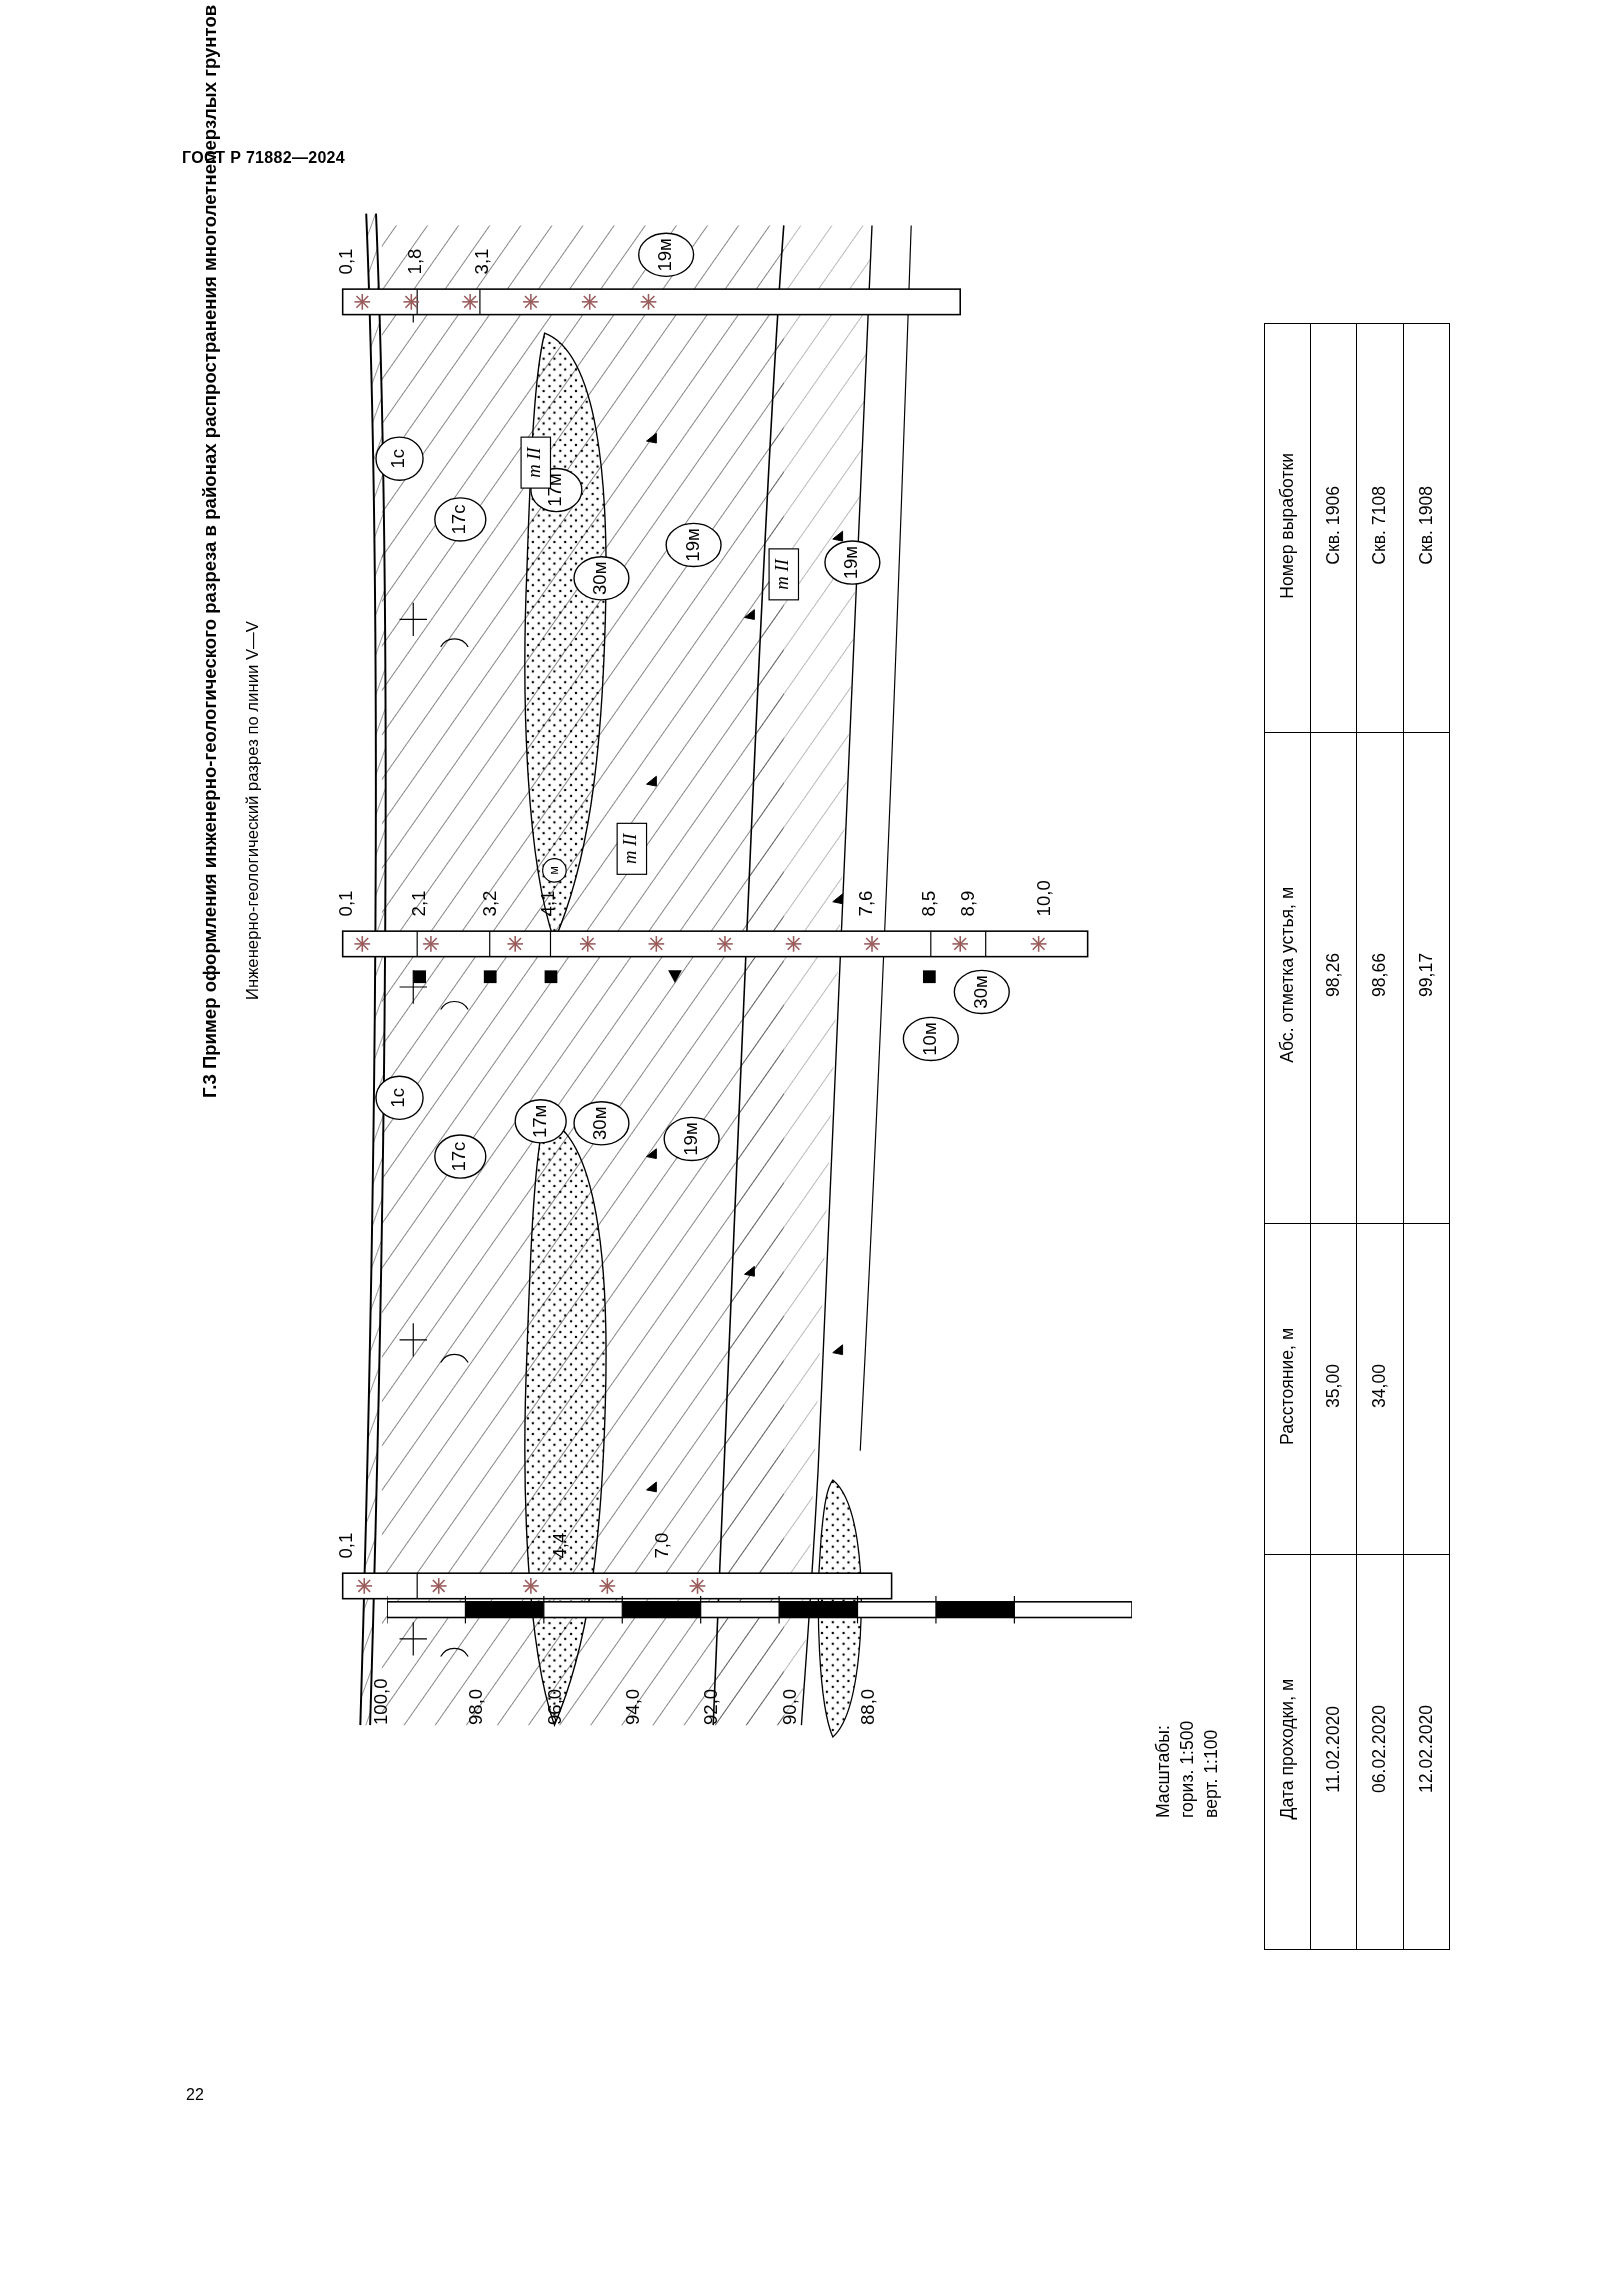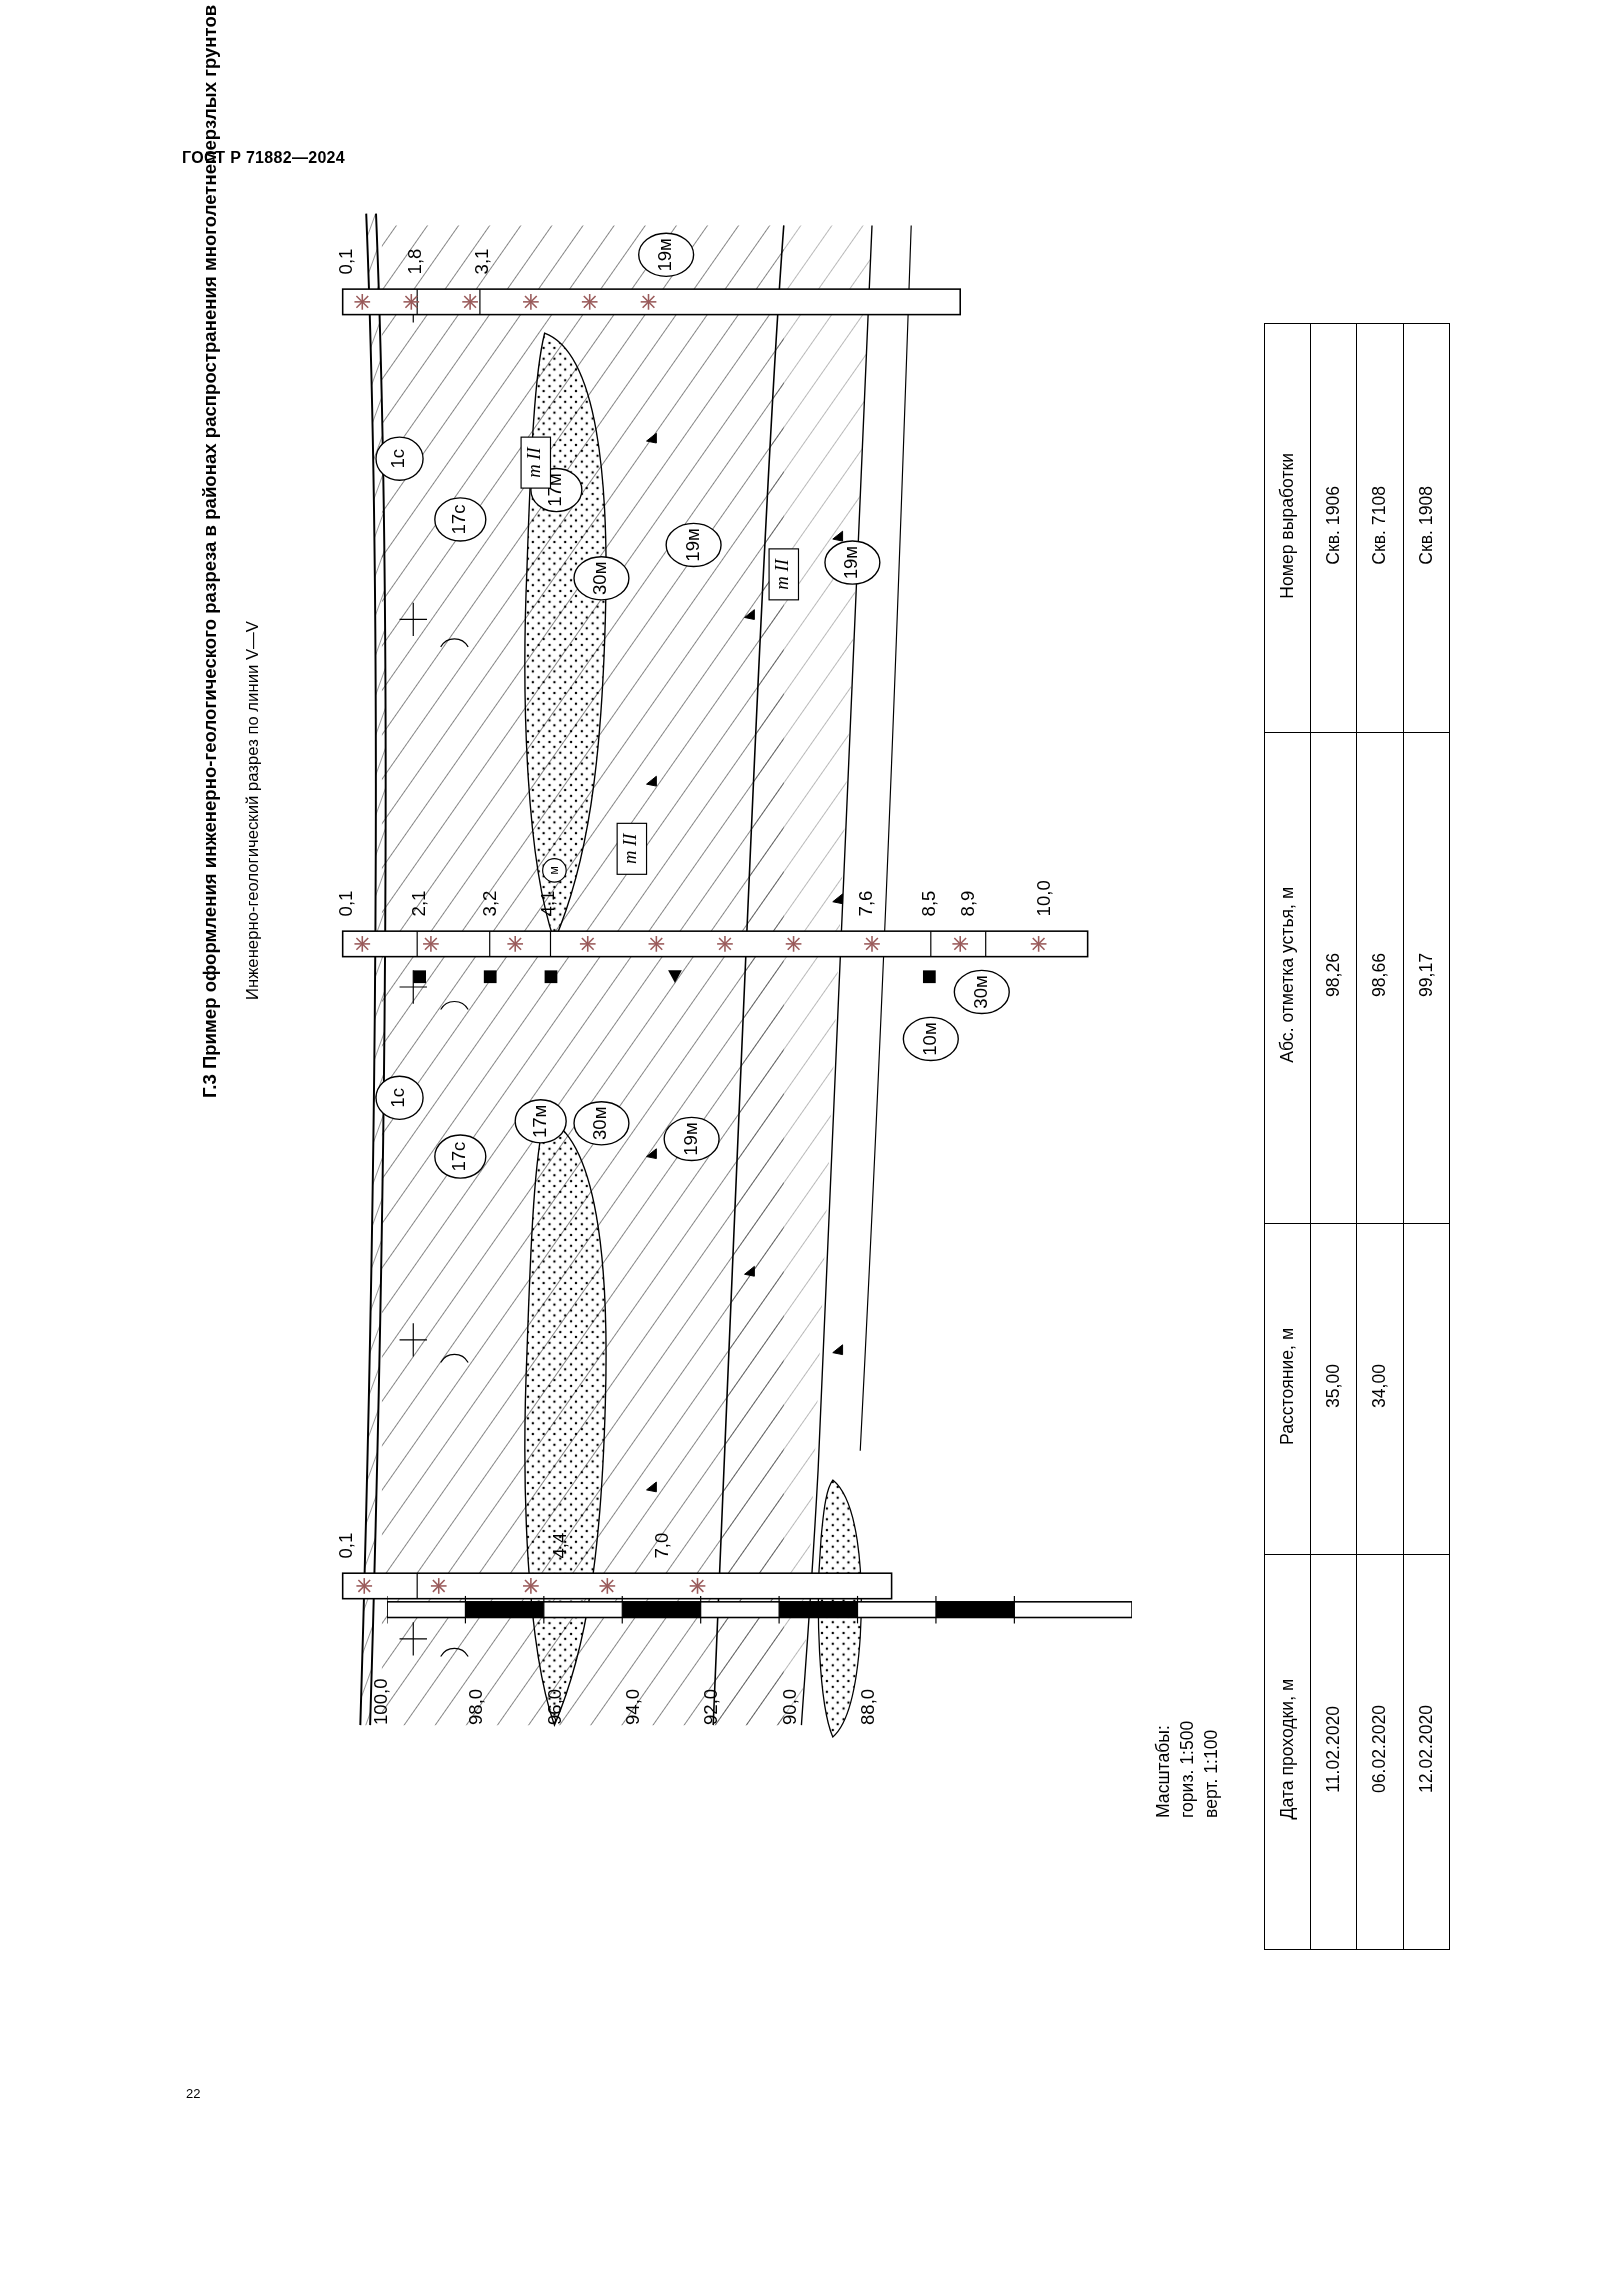--- a/index.html
+++ b/index.html
@@ -25,21 +25,21 @@
     left: 182px;
     top: 149px;
     font-size: 16px;
     font-weight: bold;
     letter-spacing: 0.3px;
   }
   .page-number {
     position: absolute;
     left: 186px;
     top: 2086px;
-    font-size: 13px;
+    font-size: 16px;
   }
 
   
   .vtitle {
     position: absolute;
     transform-origin: 0 0;
     transform: rotate(-90deg);
     white-space: nowrap;
   }
   #fig-title {

